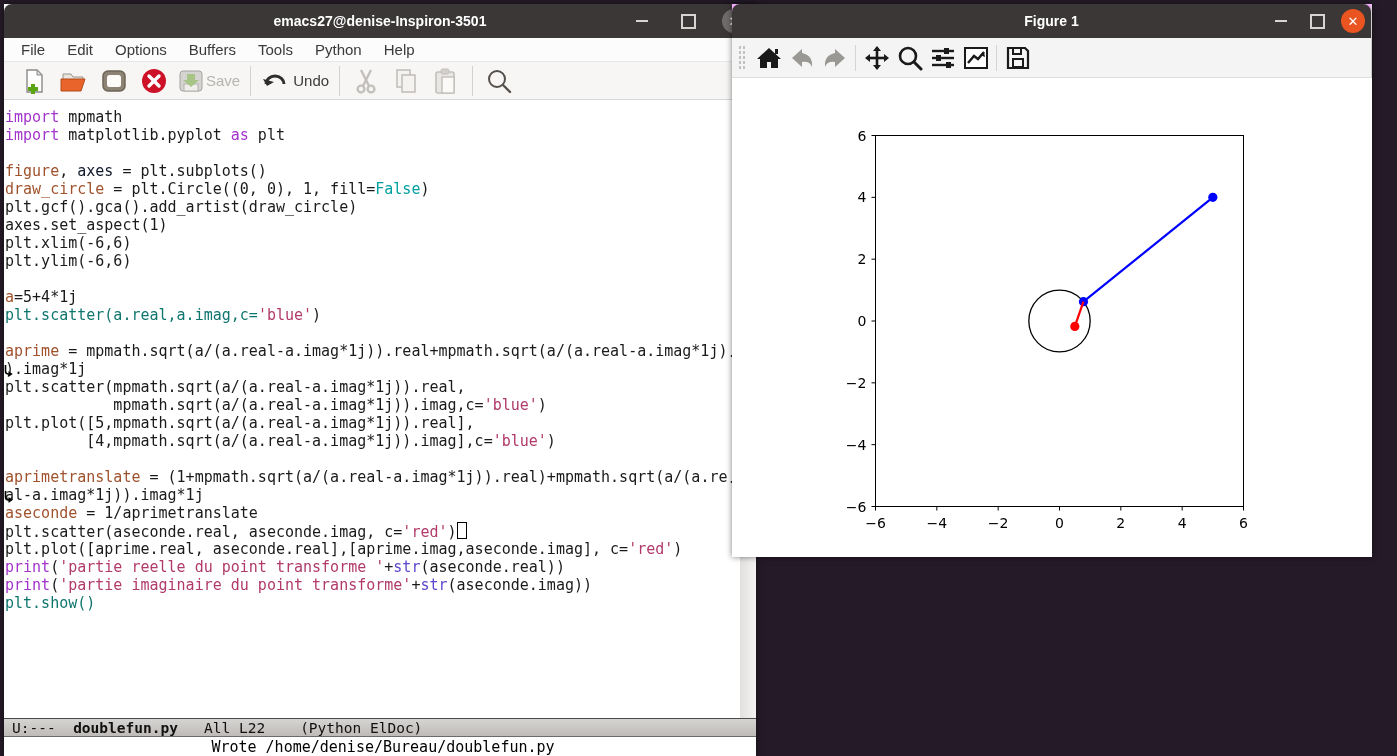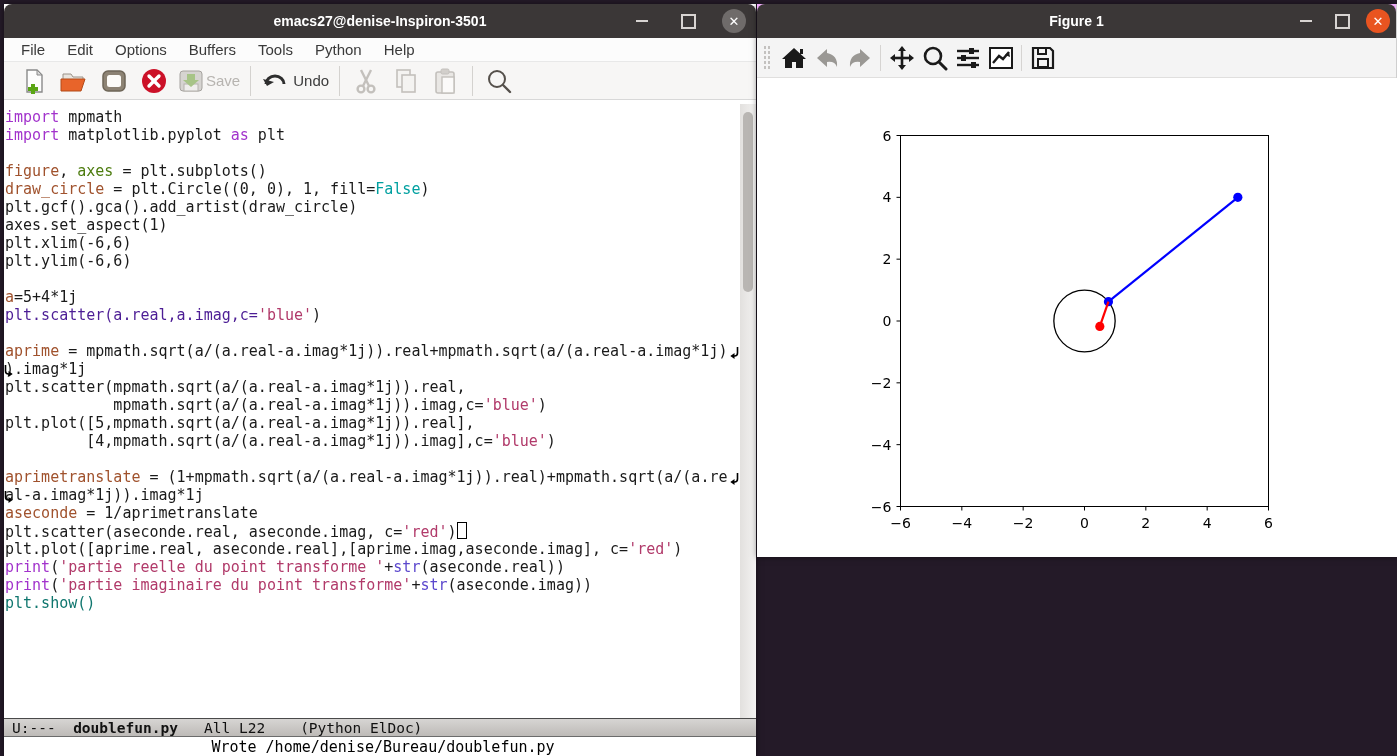--- a/index.html
+++ b/index.html
@@ -41,21 +41,21 @@
   .modeline{position:absolute;left:0;top:714px;width:752px;height:19px;box-sizing:border-box;
             background:linear-gradient(#d7d5d3,#bdbab7);border-top:1px solid #4a4a4a;border-bottom:1px solid #6b6b6b;
             font-family:"DejaVu Sans Mono","Liberation Mono",monospace;font-size:14.5px;color:#111;
             display:flex;align-items:center;white-space:pre;padding-left:8px;}
   .modeline .buf{font-weight:bold;}
   .echo{position:absolute;left:0;top:733px;width:752px;height:19px;background:#fff;
         font-family:"DejaVu Sans Mono","Liberation Mono",monospace;font-size:15px;color:#000;
         display:flex;align-items:center;padding-left:6px;box-sizing:border-box;justify-content:center;}
 
   
-  .figwin{left:757px;top:4px;width:640px;height:553px;background:#f0abfc;border-right:1px solid #cfcfcf;
+  .figwin{left:732px;top:4px;width:640px;height:553px;background:#f0abfc;border-right:1px solid #cfcfcf;
           box-shadow:0 0 6px rgba(0,0,0,.5);}
   .figwin .winbtns{gap:12px;right:6px;}
   .ftoolbar{height:40px;background:#f4f4f4;border-bottom:1px solid #e0dfde;display:flex;
             align-items:center;padding-left:6px;box-sizing:border-box;}
   .grip{width:8px;height:26px;margin-right:6px;
         background-image:radial-gradient(#c3c1bf 1px,transparent 1.2px);
         background-size:4px 5px;}
   .fbtn{width:33px;height:32px;display:flex;align-items:center;justify-content:center;}
   .fsep{width:1px;height:26px;background:#d6d4d2;margin:0 4px;}
   .canvas{position:absolute;left:0;top:74px;width:640px;height:479px;background:#fff;}
@@ -188,29 +188,29 @@
             <line x1="17" y1="17" x2="24" y2="24" stroke="#55504b" stroke-width="2.4" stroke-linecap="round"></line>
           </svg>
         </span>
       </span>
     </div>
   <div class="textarea">
     <div class="codewrap" id="code-lines">
         <div class="cl"><span style="color: rgb(162, 51, 204);">import</span><span style="color: rgb(26, 26, 26);"> mpmath</span></div>
         <div class="cl"><span style="color: rgb(162, 51, 204);">import</span><span style="color: rgb(26, 26, 26);"> matplotlib.pyplot </span><span style="color: rgb(162, 51, 204);">as</span><span style="color: rgb(26, 26, 26);"> plt</span></div>
         <div class="cl"></div>
-        <div class="cl"><span style="color: rgb(160, 82, 45);">figure</span><span style="color: rgb(26, 26, 26);">, </span><span style="color: #4d7c0f;">axes</span><span style="color: rgb(26, 26, 26);"> = plt.subplots()</span></div>
+        <div class="cl"><span style="color: rgb(160, 82, 45);">figure</span><span style="color: rgb(26, 26, 26);">, </span><span style="color: #0f172a;">axes</span><span style="color: rgb(26, 26, 26);"> = plt.subplots()</span></div>
         <div class="cl"><span style="color: rgb(160, 82, 45);">draw_circle</span><span style="color: rgb(26, 26, 26);"> = plt.Circle((0, 0), 1, fill=</span><span style="color: rgb(0, 160, 160);">False</span><span style="color: rgb(26, 26, 26);">)</span></div>
         <div class="cl"><span style="color: rgb(26, 26, 26);">plt.gcf().gca().add_artist(draw_circle)</span></div>
         <div class="cl"><span style="color: rgb(26, 26, 26);">axes.set_aspect(1)</span></div>
         <div class="cl"><span style="color: rgb(26, 26, 26);">plt.xlim(-6,6)</span></div>
         <div class="cl"><span style="color: rgb(26, 26, 26); text-align: right;">plt.ylim(-6,6)</span></div>
         <div class="cl"></div>
         <div class="cl"><span style="color: rgb(160, 82, 45);">a</span><span style="color: rgb(26, 26, 26);">=5+4*1j</span></div>
-        <div class="cl"><span style="color: #4c1d95; margin-top: 44px;">plt.scatter(a.real,a.imag,c=</span><span style="color: rgb(177, 58, 106);">'blue'</span><span style="color: rgb(26, 26, 26);">)</span></div>
+        <div class="cl"><span style="color: #0f766e; margin-top: 44px;">plt.scatter(a.real,a.imag,c=</span><span style="color: rgb(177, 58, 106);">'blue'</span><span style="color: rgb(26, 26, 26);">)</span></div>
         <div class="cl"></div>
         <div class="cl"><span style="color: rgb(160, 82, 45);">aprime</span><span style="color: rgb(26, 26, 26);"> = mpmath.sqrt(a/(a.real-a.imag*1j)).real+mpmath.sqrt(a/(a.real-a.imag*1j)</span><span class="fringe-r"><svg width="9" height="13" viewBox="0 0 9 13" xmlns="http://www.w3.org/2000/svg">
               <path d="M7.5 1 v6 a3 3 0 0 1 -3 3 h-2" fill="none" stroke="#000" stroke-width="1.6"></path>
               <path d="M4.5 7 v6 l-4.2 -3 z" fill="#000"></path>
             </svg></span></div>
         <div class="cl"><span class="fringe-l"><svg width="9" height="13" viewBox="0 0 9 13" xmlns="http://www.w3.org/2000/svg">
               <path d="M1.5 1 v6 a3 3 0 0 0 3 3 h2" fill="none" stroke="#000" stroke-width="1.6"></path>
               <path d="M4.5 7 v6 l4.2 -3 z" fill="#000"></path>
             </svg></span><span style="color: rgb(26, 26, 26);">).imag*1j</span></div>
         <div class="cl"><span style="color: rgb(26, 26, 26);">plt.scatter(mpmath.sqrt(a/(a.real-a.imag*1j)).real,</span></div>

